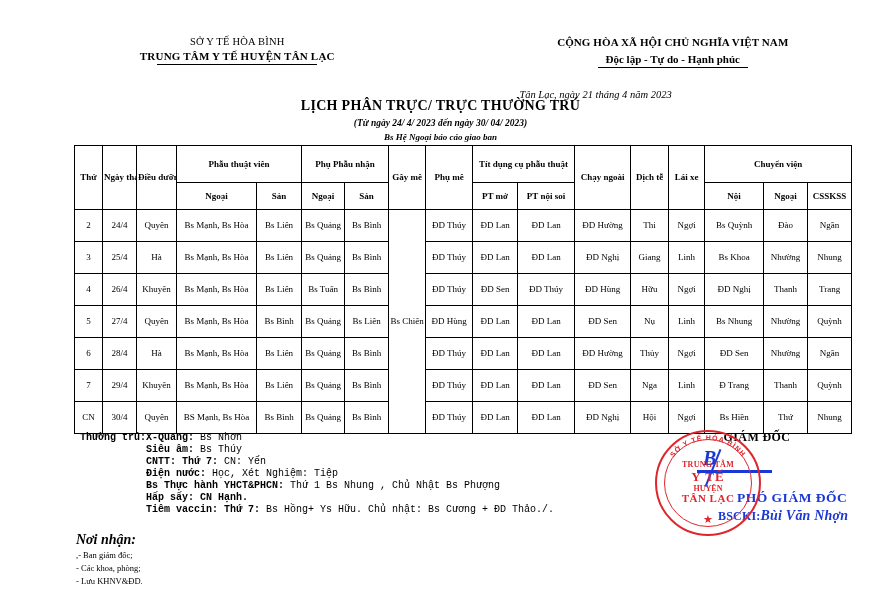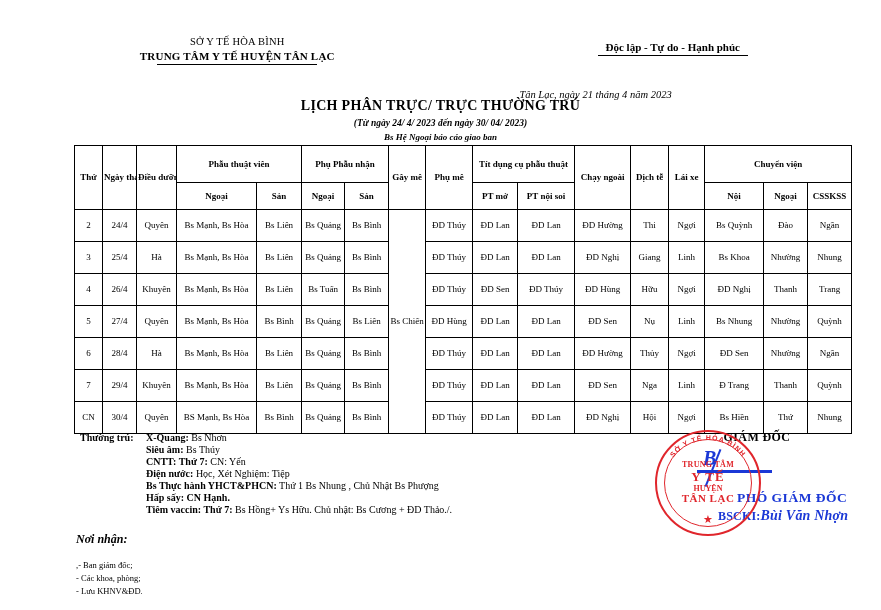--- a/index.html
+++ b/index.html
@@ -52,28 +52,28 @@
     white-space:nowrap;
   }
   table.sched th{font-weight:bold;font-size:9px;}
   table.sched thead tr:first-child th{height:36px;}
   table.sched thead tr:nth-child(2) th{height:26px;}
   table.sched tbody td{height:31px;font-weight:normal;}
   tr.bold td{font-weight:bold;}
 
   
   .notes{position:absolute;left:80px;top:432px;font-size:10px;}
-  .notes .row{display:flex;align-items:flex-start;margin-bottom:1px;}
+  .notes .row{display:flex;align-items:flex-start;margin-bottom:1px;font-family:Liberation Mono, monospace;}
   .notes .lbl{font-weight:bold;width:66px;flex:none;}
   .notes .val{font-weight:bold;}
   .notes .val .reg{font-weight:normal;}
   .notes .ind{margin-left:66px;}
 
   .recv{position:absolute;left:76px;top:532px;font-size:8.5px;}
-  .recv .t{font-style:italic;font-weight:bold;font-size:12px;margin-bottom:12px;}
+  .recv .t{font-style:italic;font-weight:bold;font-size:14px;margin-bottom:1px;}
   .recv .l{line-height:1.5;}
 
   
   .sign{position:absolute;left:672px;top:430px;text-align:center;width:170px;}
   .sign .gd{font-size:12px;font-weight:bold;letter-spacing:.4px;}
   .pgd{position:absolute;left:737px;top:490px;color:#1b38d6;font-size:13.5px;font-weight:bold;letter-spacing:.5px;}
   .bsck{position:absolute;left:718px;top:508px;color:#1b38d6;font-size:12px;font-weight:bold;letter-spacing:.2px;}
   .bsck .nm{font-style:italic;font-size:14px;}
   .sig-stroke{position:absolute;left:712px;top:448px;width:2px;height:40px;background:#1b38d6;transform:rotate(22deg);}
   .sig-bar{position:absolute;left:697px;top:470px;width:75px;height:2.5px;background:#1b38d6;}
@@ -97,20 +97,21 @@
 
 <div class="page">
 
   <div class="hdr">
     <div class="hdr-left">
       <div class="hdr-line1">SỞ Y TẾ HÒA BÌNH</div>
       <div class="hdr-line2">TRUNG TÂM Y TẾ HUYỆN TÂN LẠC</div>
       <div class="rule l"></div>
     </div>
     <div class="hdr-right">
+      <div class="hdr-r1">CỘNG HÒA XÃ HỘI CHỦ NGHĨA VIỆT NAM</div>
       <div class="hdr-r2">Độc lập - Tự do - Hạnh phúc</div>
       <div class="rule r"></div>
     </div>
   </div>
 
   <div class="date-line">
     <span>Tân Lạc, ngày 21 tháng 4 năm 2023</span>
   </div>
 
   <div class="title-block">

